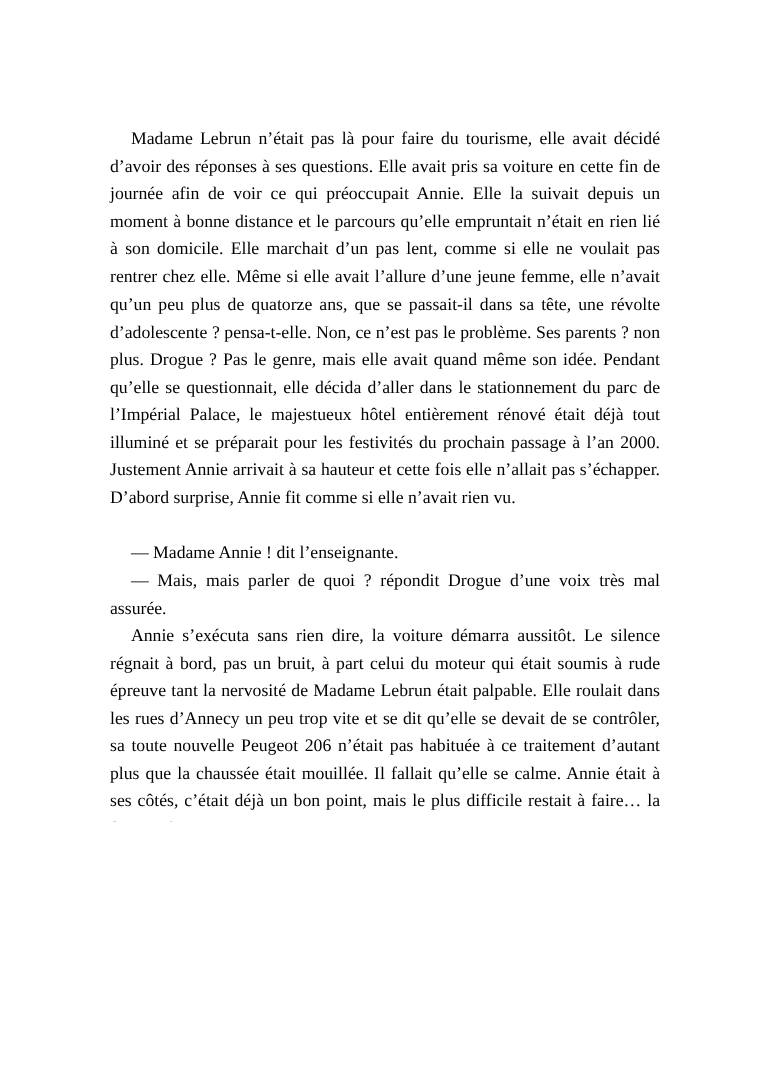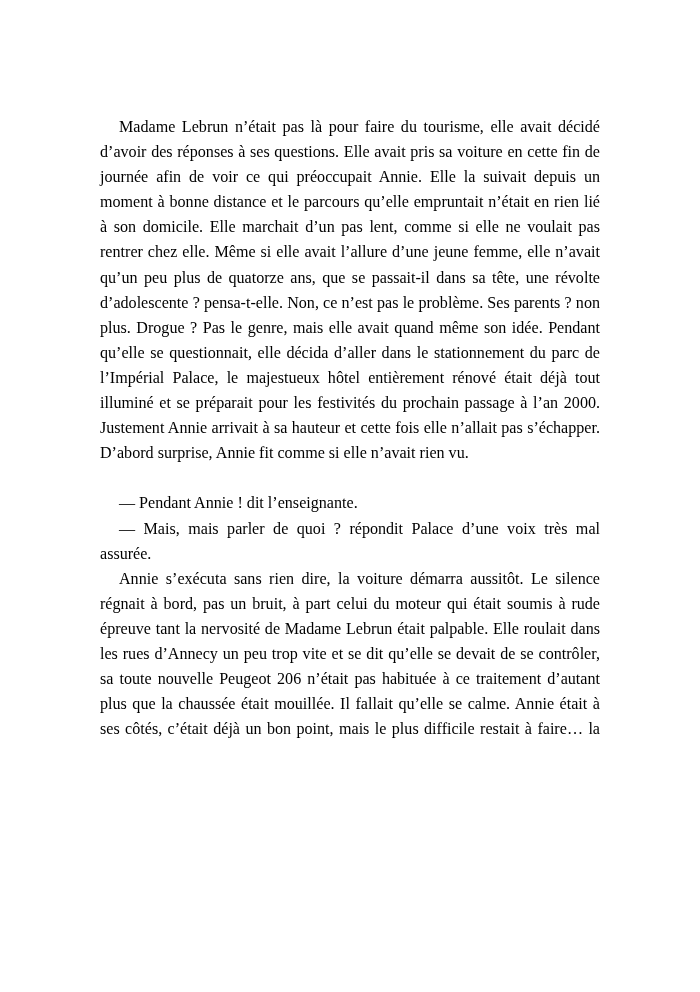--- a/index.html
+++ b/index.html
@@ -59,21 +59,21 @@
   }
 </style>
 </head>
 <body>
 
 <div class="page">
 
   <div class="text-block">
       <p class="para">Madame Lebrun n’était pas là pour faire du tourisme, elle avait décidé d’avoir des réponses à ses questions. Elle avait pris sa voiture en cette fin de journée afin de voir ce qui préoccupait Annie. Elle la suivait depuis un moment à bonne distance et le parcours qu’elle empruntait n’était en rien lié à son domicile. Elle marchait d’un pas lent, comme si elle ne voulait pas rentrer chez elle. Même si elle avait l’allure d’une jeune femme, elle n’avait qu’un peu plus de quatorze ans, que se passait-il dans sa tête, une révolte d’adolescente ? pensa-t-elle. Non, ce n’est pas le problème. Ses parents ? non plus. Drogue ? Pas le genre, mais elle avait quand même son idée. Pendant qu’elle se questionnait, elle décida d’aller dans le stationnement du parc de l’Impérial Palace, le majestueux hôtel entièrement rénové était déjà tout illuminé et se préparait pour les festivités du prochain passage à l’an 2000. Justement Annie arrivait à sa hauteur et cette fois elle n’allait pas s’échapper. D’abord surprise, Annie fit comme si elle n’avait rien vu.</p>
       <p class="spacer-para">&nbsp;</p>
-      <p class="dialogue">— Pendant Annie ! dit l’enseignante.</p>
-      <p class="dialogue">— Mais, mais parler de quoi ? répondit Palace d’une voix très mal assurée.</p>
+      <p class="dialogue">— Madame Annie ! dit l’enseignante.</p>
+      <p class="dialogue">— Mais, mais parler de quoi ? répondit Drogue d’une voix très mal assurée.</p>
       <p class="para">Annie s’exécuta sans rien dire, la voiture démarra aussitôt. Le silence régnait à bord, pas un bruit, à part celui du moteur qui était soumis à rude épreuve tant la nervosité de Madame Lebrun était palpable. Elle roulait dans les rues d’Annecy un peu trop vite et se dit qu’elle se devait de se contrôler, sa toute nouvelle Peugeot 206 n’était pas habituée à ce traitement d’autant plus que la chaussée était mouillée. Il fallait qu’elle se calme. Annie était à ses côtés, c’était déjà un bon point, mais le plus difficile restait à faire… la faire parler.</p>
       <p class="dialogue">— Où allons-nous ? demanda Monte.</p>
     </div>
 
   <div class="page-number">14</div>
 
 </div>
 
 </body></html>

